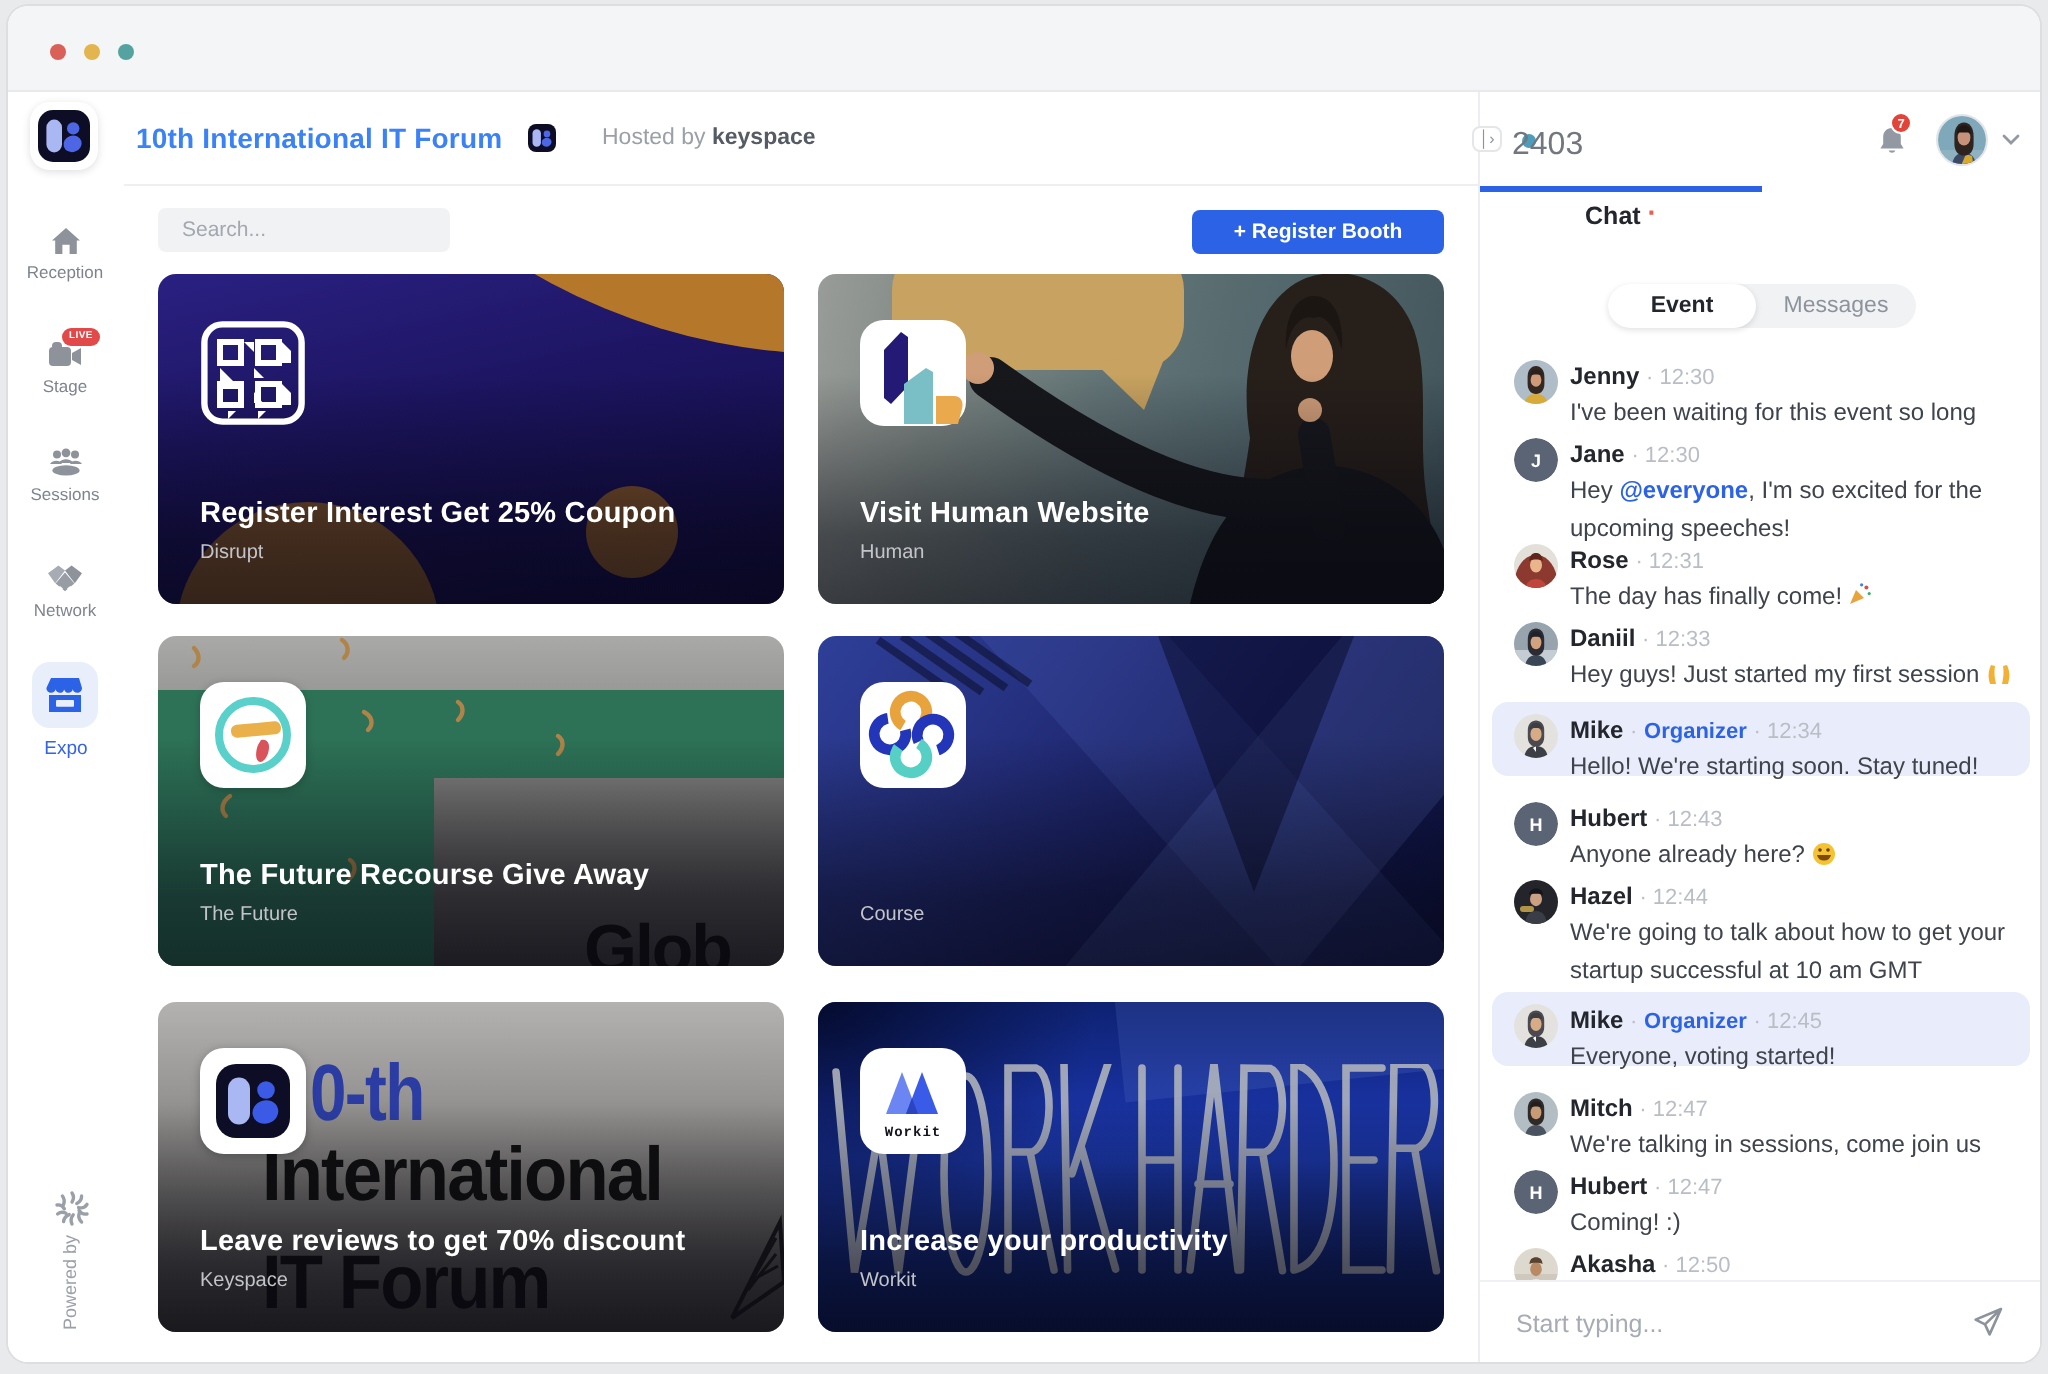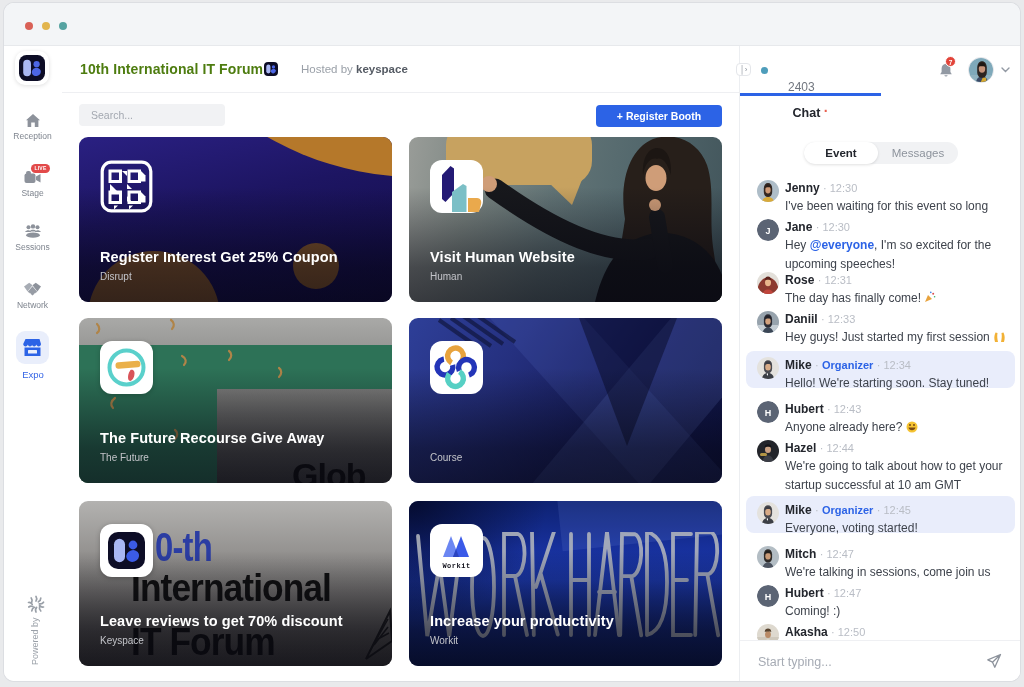--- a/index.html
+++ b/index.html
@@ -8,41 +8,41 @@
   .window { position:absolute; left:4px; top:3px; width:1016px; height:678px; background:#fff; border-radius:10px; box-shadow:0 0 0 1px #dcdee2; overflow:hidden; }
   
   .titlebar { position:absolute; left:0; top:0; width:100%; height:43px; background:#f3f5f7; border-bottom:1px solid #e7e9ec; }
   .tl { position:absolute; top:19px; width:8px; height:8px; border-radius:50%; }
   
   .sidebar { position:absolute; left:0; top:43px; width:79px; bottom:0; background:#fff; border-right:3px solid #7f1d1d; }
   .sideitem { position:absolute; width:57px; text-align:center; color:#7e848e; font-size:8.5px; }
   .sideitem svg { display:block; margin:0 auto 3px; }
   
   .topbar { position:absolute; left:58px; top:43px; right:281px; height:47px; background:#fff; border-bottom:1px solid #eeeff2; }
-  .evtitle { position:absolute; left:18px; top:15px; font-size:14px; font-weight:bold; color:#4d7c0f; letter-spacing:.1px; }
+  .evtitle { position:absolute; left:6px; top:15px; font-size:14px; font-weight:bold; color:#3b82f6; letter-spacing:.1px; }
   .hosted { position:absolute; left:222px; top:17px; font-size:11.5px; color:#9aa0a8;margin-left:17px; }
   .hosted b { color:#555b64; }
   .timeleft { position:absolute; right:20px; top:7px; width:128px; height:30px; }
   .timeleft .lab { position:absolute; left:4px; top:3px; font-size:10.5px; color:#a9aeb6; }
   .timeleft .val { position:absolute; right:0px; top:2px; font-size:12px; font-weight:bold; color:#2b2f36; }
   .timeleft .track { position:absolute; left:4px; right:0; top:23px; height:3px; border-radius:2px; background:#eceef1; }
   .timeleft .fill { position:absolute; left:0; top:0; width:9px; height:3px; border-radius:2px; background:#2c63e6; }
   
   .content { position:absolute; left:58px; top:90px; width:677px; bottom:0; background:#fff; }
   .search { position:absolute; left:17px; top:11px; width:146px; height:22px; background:#f1f2f4; border-radius:4px; color:#a3a8b0; font-size:10.5px; line-height:22px; padding-left:12px; }
   .regbtn { position:absolute; left:534px; top:12px; width:126px; height:22px; background:#2c63e6; border-radius:4px; color:#fff; font-size:10.5px; font-weight:bold; text-align:center; line-height:22px; }
   .card { position:absolute; width:313px; height:165px; border-radius:9px; overflow:hidden; }
   .card .ct { position:absolute; left:21px; top:112px; font-size:14.5px; font-weight:bold; color:#fff; letter-spacing:.1px; }
   .card .cs { position:absolute; left:21px; top:134px; font-size:10px; color:#c3c4c9; }
   .shade { position:absolute; left:0; right:0; bottom:0; height:70%; background:linear-gradient(180deg, rgba(5,5,15,0) 0%, rgba(5,5,15,.52) 70%, rgba(5,5,15,.62) 100%); }
   
   .rpanel { position:absolute; left:735px; top:43px; right:0; bottom:0; background:#fff; border-left:1px solid #eceef1; }
   .rhead { position:absolute; left:0; top:0; right:0; height:47px; background:#fff; }
   .tabs { position:absolute; left:0; top:47px; right:0; height:35px; }
-  .tab-chat { position:absolute; left:0; top:0; width:141px; height:35px; background:#fff; border-top:3px solid #2c63e6; text-align:center; font-size:12.5px; font-weight:bold; color:#23262d; line-height:30px; }
+  .tab-chat { position:absolute; left:0; top:0; width:141px; height:35px; background:#fff; border-top:3px solid #2c63e6; text-align:center; font-size:12.5px; font-weight:bold; color:#23262d; line-height:20px; }
   .tab-people { position:absolute; left:141px; top:0; right:0; height:35px; background:#eef0f3; text-align:center; font-size:12.5px; color:#6f7580; line-height:34px; }
   .seg { position:absolute; left:64px; top:96px; width:154px; height:22px; background:#f1f2f4; border-radius:11px; }
   .seg .on { position:absolute; left:0px; top:0px; width:74px; height:22px; background:#fff; border-radius:11px; box-shadow:0 1px 3px rgba(0,0,0,.12); text-align:center; font-size:11.5px; font-weight:bold; color:#23262d; line-height:22px; }
   .seg .off { position:absolute; right:0; top:0; width:80px; height:22px; text-align:center; font-size:11.5px; color:#8d939c; line-height:22px; }
   .chat { position:absolute; left:0; top:130px; right:0; bottom:41px; overflow:hidden; }
   .msg { position:absolute; left:6px; right:5px; border-radius:8px; }
   .msg .av { position:absolute; left:11px; top:0; width:22px; height:22px; border-radius:50%; overflow:hidden; }
   .msg .nm { position:absolute; left:39px; top:1px; font-size:12px; font-weight:bold; color:#23262d; white-space:nowrap; }
   .msg .nm i { font-style:normal; font-weight:normal; font-size:11px; color:#b9bdc5; }
   .msg .nm b.org { color:#2c63e6; font-size:11px; }
@@ -315,21 +315,21 @@
         </div>
         <div class="ct">Increase your productivity</div>
         <div class="cs">Workit</div>
       </div>
     </div>
 
     <div class="rpanel" id="rpanel">
       <div class="rhead" id="rhead">
         <div class="abs" style="left:-4px;top:17px;width:15px;height:13px;background:#fff;border:1px solid #e4e6ea;border-radius:4px;color:#8d939c;font-size:8px;line-height:11px;text-align:center;">│›</div>
         <div class="abs" style="left:21px;top:21px;width:7px;height:7px;border-radius:50%;background:#4e9dbb;"></div>
-        <div class="abs" style="left:48px;top:18px;font-size:12px;color:#71767f;margin-top:16px;">2403</div>
+        <div class="abs" style="left:16px;top:18px;font-size:16px;color:#71767f;">2403</div>
         <svg class="abs" style="left:198px;top:16px;" width="16" height="17" viewBox="0 0 16 17">
             <path d="M8 2 C5.2 2 3.6 4 3.6 6.5 L3.6 10 L2.2 12.2 L13.8 12.2 L12.4 10 L12.4 6.5 C12.4 4 10.8 2 8 2 Z" fill="#9299a3"></path>
             <path d="M6.3 13.2 A1.8 1.8 0 0 0 9.7 13.2 Z" fill="#9299a3"></path>
           </svg>
         <div class="abs" style="left:205px;top:10px;width:11px;height:11px;border-radius:50%;background:#e2443a;border:1.5px solid #fff;color:#fff;font-size:6.5px;font-weight:bold;text-align:center;line-height:11px;">7</div>
         <div class="abs" style="left:228px;top:11px;width:26px;height:26px;border-radius:50%;border:1px solid #e2e4e8;overflow:hidden;">
           <svg width="26" height="26" viewBox="0 0 26 26">
               <rect width="26" height="26" fill="#7fa9ba"></rect>
               <rect x="0" y="17" width="26" height="9" fill="#8fb2c0"></rect>
               <path d="M7 26 C7 20.5 9.5 18.5 13 18.5 C16.5 18.5 19 20.5 19 26 Z" fill="#3a4a66"></path>

